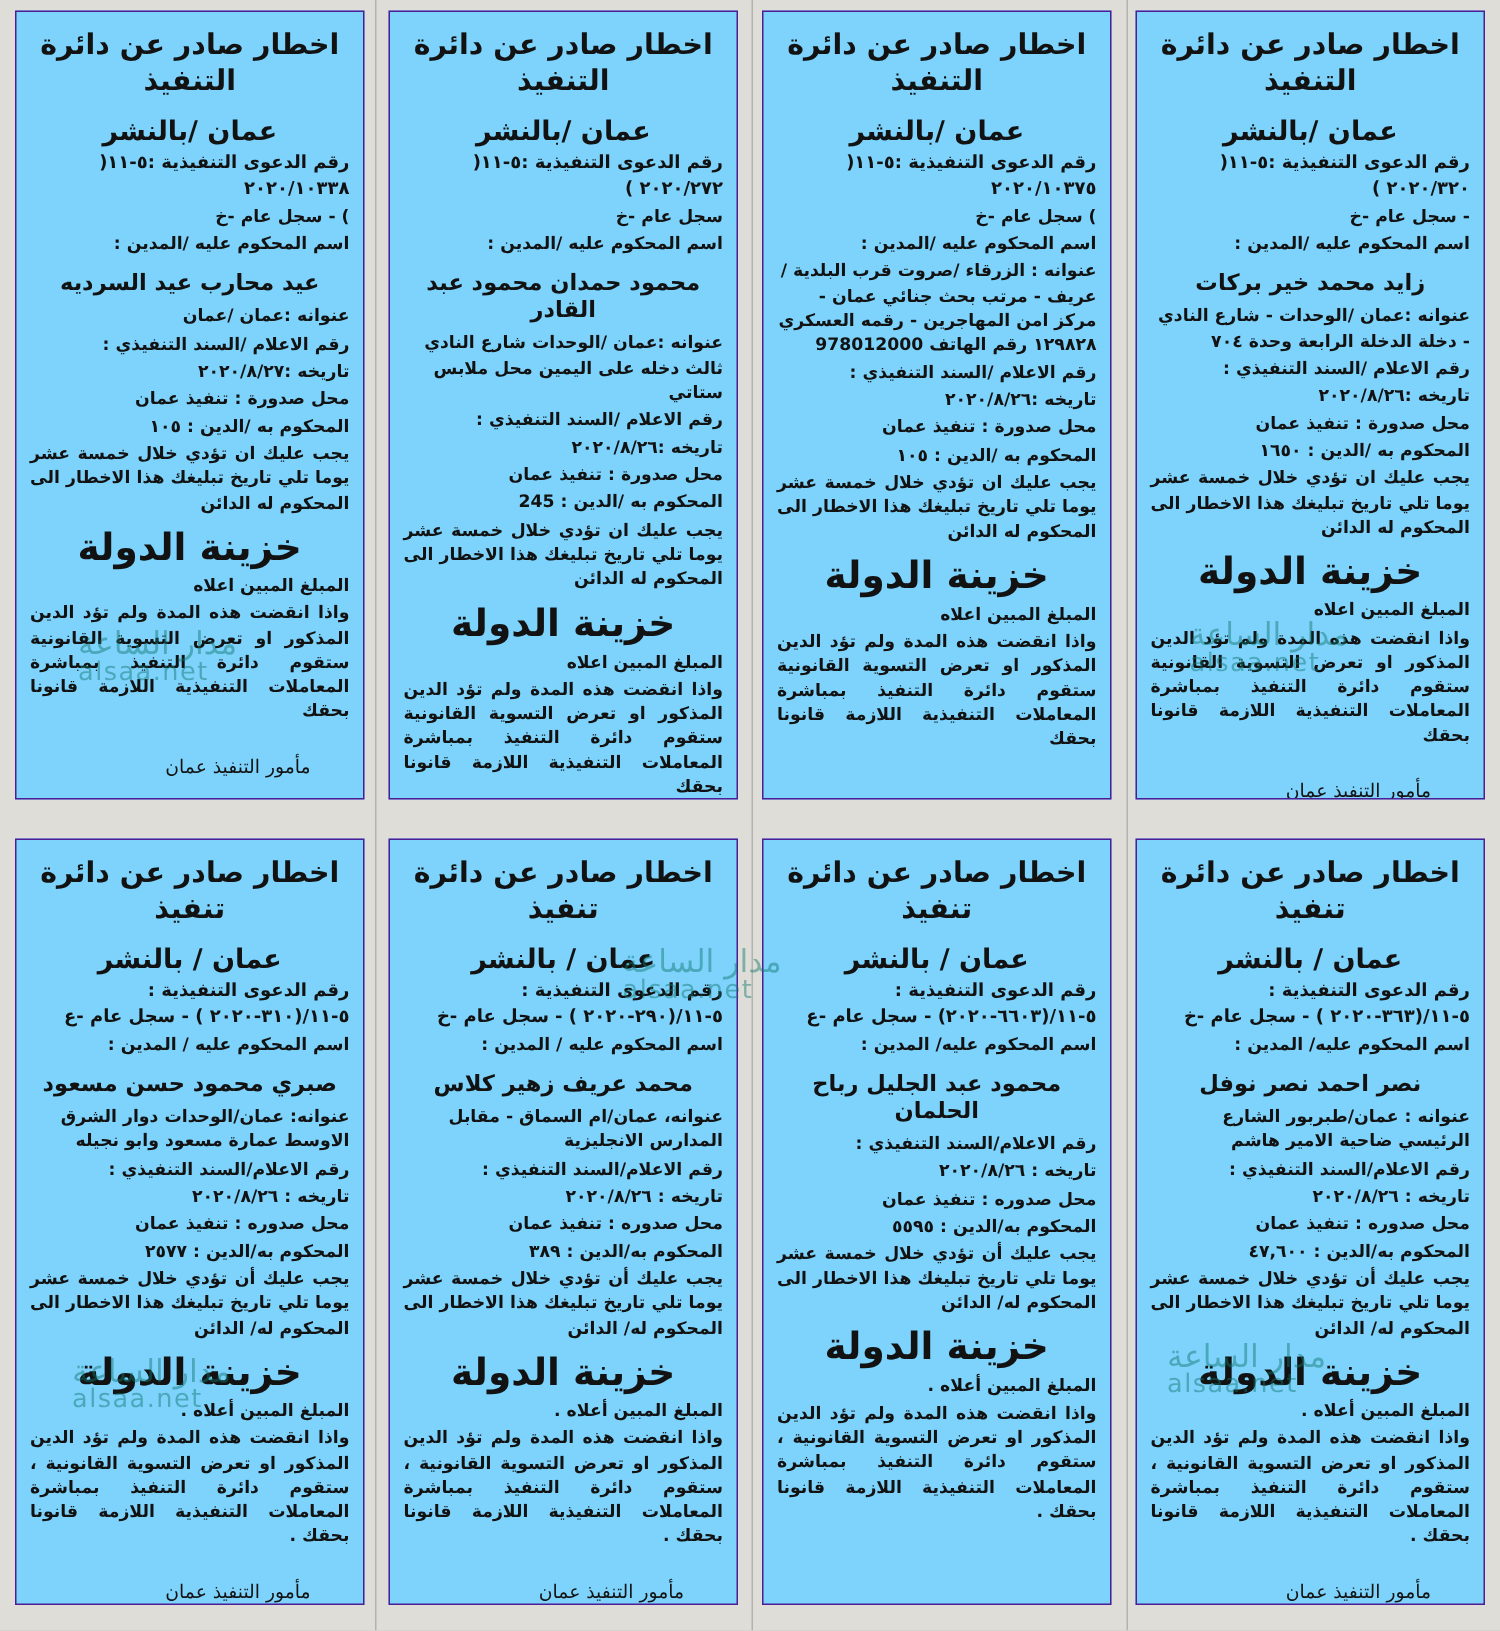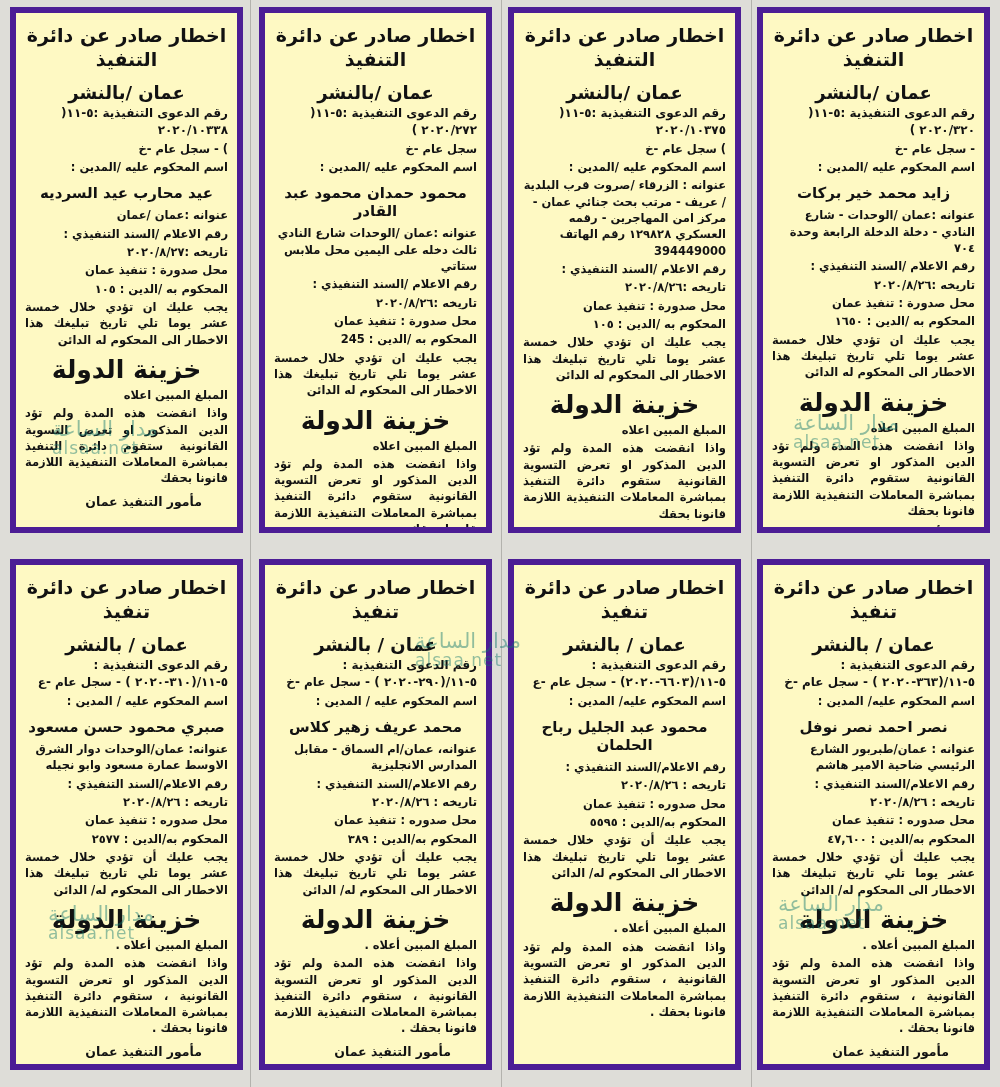--- a/index.html
+++ b/index.html
@@ -18,22 +18,22 @@
     position:relative;
     display:grid;
     grid-template-columns:repeat(4,1fr);
     grid-template-rows:526px 511px;
     gap:26px 16px;
     padding:7px 10px;
     direction:rtl;
     z-index:2;
   }
   .notice{
-    background:#fef9c3;
-    border:6px solid #4c1d95;
+    background:#7dd3fc;
+    border:1px solid #4c1d95;
     padding:6px 9px 5px;
     color:#121212;
     overflow:hidden;
     direction:rtl;
   }
   .n-title{
     font-size:19px;font-weight:bold;text-align:center;
     margin:5px 0 10px;line-height:1.25;
   }
   .n-city{
@@ -48,22 +48,22 @@
   .n-just{text-align:justify;}
   .n-name{
     font-size:15px;font-weight:bold;text-align:center;
     margin:9px 0 5px;
   }
   .n-treasury{
     font-size:25px;font-weight:bold;text-align:center;
     margin:7px 0 3px;letter-spacing:.5px;
   }
   .n-officer{
-    font-size:12.5px;font-weight:bold;text-align:right;
-    padding-right:26px;margin:7px 0 2px;
+    font-size:12.5px;font-weight:normal;text-align:right;
+    padding-right:26px;margin:21px 0 2px;
   }
   .vrule{
     position:absolute;top:0;bottom:0;width:1px;
     background:#b3b2ad;z-index:1;
   }
   .vrule.v1{left:250px;}
   .vrule.v2{left:501px;}
   .vrule.v3{left:751px;}
   .watermark{
     position:absolute;z-index:3;
@@ -105,21 +105,21 @@
       <p class="n-line n-just">واذا انقضت هذه المدة ولم تؤد الدين المذكور او تعرض التسوية القانونية ستقوم دائرة التنفيذ بمباشرة المعاملات التنفيذية اللازمة قانونا بحقك</p>
       <p class="n-officer">مأمور التنفيذ عمان</p>
     </article>
 
     <article class="notice">
       <h2 class="n-title">اخطار صادر عن دائرة التنفيذ</h2>
       <div class="n-city">عمان /بالنشر</div>
       <p class="n-line n-case">رقم الدعوى التنفيذية :٥-١١( ٢٠٢٠/١٠٣٧٥</p>
       <p class="n-line">) سجل عام -خ</p>
       <p class="n-line">اسم المحكوم عليه /المدين :</p>
-      <p class="n-line">عنوانه : الزرقاء /صروت قرب البلدية / عريف - مرتب بحث جنائي عمان - مركز امن المهاجرين - رقمه العسكري ١٢٩٨٢٨ رقم الهاتف 394449000</p>
+      <p class="n-line">عنوانه : الزرقاء /صروت قرب البلدية / عريف - مرتب بحث جنائي عمان - مركز امن المهاجرين - رقمه العسكري ١٢٩٨٢٨ رقم الهاتف 978012000</p>
       <p class="n-line">رقم الاعلام /السند التنفيذي :</p>
       <p class="n-line">تاريخه :٢٠٢٠/٨/٢٦</p>
       <p class="n-line">محل صدورة : تنفيذ عمان</p>
       <p class="n-line">المحكوم به /الدين : ١٠٥</p>
       <p class="n-line n-just">يجب عليك ان تؤدي خلال خمسة عشر يوما تلي تاريخ تبليغك هذا الاخطار الى المحكوم له الدائن</p>
       <div class="n-treasury">خزينة الدولة</div>
       <p class="n-line">المبلغ المبين اعلاه</p>
       <p class="n-line n-just">واذا انقضت هذه المدة ولم تؤد الدين المذكور او تعرض التسوية القانونية ستقوم دائرة التنفيذ بمباشرة المعاملات التنفيذية اللازمة قانونا بحقك</p>
 
     </article>

